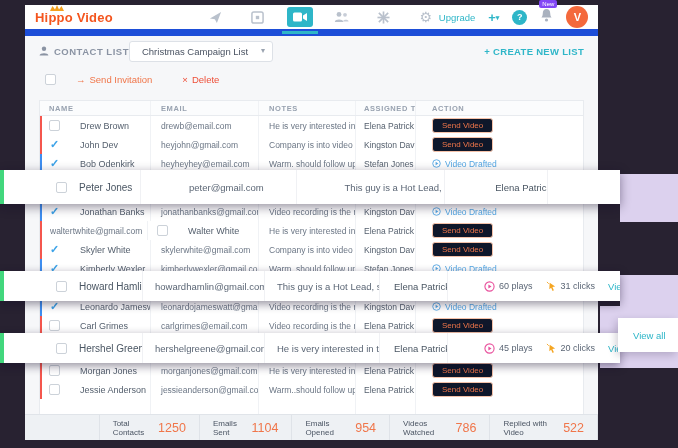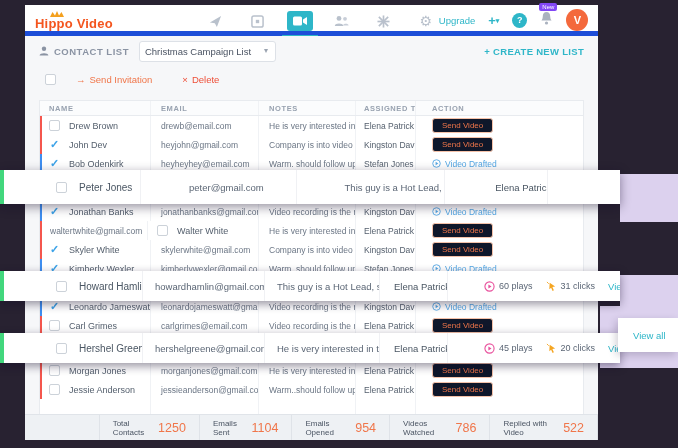--- a/index.html
+++ b/index.html
@@ -7,21 +7,21 @@
   body {
     position:relative;
     background:#282231;
     font-family:"Liberation Sans", sans-serif;
     overflow:hidden;
   }
   
   .app { position:absolute; left:25px; top:5px; width:573px; height:435px; background:#fff; z-index:2; }
 
   
-  .hdr { position:relative; height:31px; display:flex; align-items:flex-end; padding:0 10px; border-bottom:5px solid #1d4ed8; background:#fff; }
+  .hdr { position:relative; height:31px; display:flex; align-items:center; padding:0 10px; border-bottom:7px solid #1d4ed8; background:#fff; }
   .logo { position:relative; color:#f4551e; font-size:13px; font-weight:bold; letter-spacing:0.2px; white-space:nowrap; }
   .logo svg.crown { position:absolute; left:14px; top:-6px; }
   .nav { display:flex; align-items:center; gap:16px; margin-left:90px; }
   .nav-item { position:relative; width:26px; height:20px; display:flex; align-items:center; justify-content:center; cursor:pointer; }
   .nav-item svg { display:block; }
   .nav-item.active { background:#2eb6c8; border-radius:3px; }
   .nav-item.active::after { content:""; position:absolute; left:-5px; right:-5px; bottom:-7px; height:3px; background:#2eb6c8; }
   .gear-glyph { font-size:14px; color:#b9c1cc; line-height:1; }
   .hdr-right { margin-left:auto; display:flex; align-items:center; gap:13px; }
   .upgrade { color:#2eb6c8; font-size:9.5px; cursor:pointer; }
@@ -29,21 +29,21 @@
   .plus-menu .caret { font-size:7px; vertical-align:2px; }
   .help-btn { width:15px; height:15px; border-radius:50%; background:#2eb6c8; color:#fff; font-size:9px; font-weight:bold; display:flex; align-items:center; justify-content:center; cursor:pointer; }
   .bell-wrap { position:relative; cursor:pointer; }
   .bell-badge { position:absolute; top:-8px; left:-1px; background:#8247f5; color:#fff; font-size:6px; padding:1px 3px; border-radius:2px; }
   .avatar { width:22px; height:22px; border-radius:50%; background:#f4693c; color:#fff; font-size:11px; font-weight:bold; display:flex; align-items:center; justify-content:center; cursor:pointer; }
 
   
   .content { position:absolute; top:31px; left:0; right:0; bottom:0; background:#f6f7f9; }
   .contact-bar { height:30px; display:flex; align-items:center; padding:0 14px; }
   .cl-label { display:flex; align-items:center; gap:5px; color:#8a93a3; font-size:9.5px; font-weight:bold; letter-spacing:0.5px; }
-  .list-dd { position:relative; margin-left:10px; background:#fff; border:1px solid #dde1e7; border-radius:3px; padding:4px 24px 4px 5px; font-size:9.5px; color:#4a5362; cursor:pointer; }
+  .list-dd { position:relative; margin-left:0; background:#fff; border:1px solid #dde1e7; border-radius:3px; padding:4px 24px 4px 12px; font-size:9.5px; color:#4a5362; cursor:pointer; }
   .list-dd .caret { position:absolute; right:7px; top:4px; color:#9aa3b0; font-size:8px; }
   .create-new { margin-left:auto; color:#2eb6c8; font-size:9.5px; font-weight:bold; letter-spacing:0.3px; cursor:pointer; }
   .actions-bar { height:26px; display:flex; align-items:center; padding:0 14px 0 20px; }
   .cb { width:11px; height:11px; border:1px solid #ccd2d9; border-radius:2px; background:#fff; flex:0 0 auto; display:flex; align-items:center; justify-content:center; cursor:pointer; }
   .cb.checked { border-color:transparent; background:transparent; }
   .cb.checked::after { content:"✓"; color:#3da3e8; font-size:11px; font-weight:bold; }
   .act-link { font-size:9.5px; margin-left:20px; cursor:pointer; }
   .send-inv { color:#f0764a; }
   .del { color:#ee4f38; margin-left:30px; }
   .act-link .gl { margin-right:4px; }
@@ -57,21 +57,21 @@
   .cell:last-child { border-right:none; }
   .c-name { width:111px; padding-left:9px; }
   .c-email { width:108px; padding-left:10px; }
   .c-notes { width:97px; padding-left:10px; }
   .c-assigned { width:60px; padding-left:8px; }
   .c-action { flex:1; padding-left:16px; }
   .trow { height:19px; }
   .trow::before { content:""; position:absolute; left:0; top:0; bottom:0; width:2px; }
   .trow.stripe-red::before { background:#f4564d; }
   .trow.stripe-blue::before { background:#3e8ef0; }
-  .trow .c-name { gap:9px; }
+  .trow .c-name { gap:20px; }
   .name-txt { color:#55606e; font-size:9px; }
   .email-txt, .notes-txt { color:#6b7685; font-size:8.5px; }
   .assigned-txt { color:#55606e; font-size:8.5px; }
   .send-video-btn { border:1px solid #f5c2a9; color:#f0764a; background:#0f172a; border-radius:3px; font-size:8px; padding:2px 9px; font-family:"Liberation Sans", sans-serif; cursor:pointer; }
   .drafted { display:flex; align-items:center; gap:4px; color:#54a7e4; font-size:8.5px; cursor:pointer; }
   .row-hidden { height:29px; background:#fff; }
   .row-hidden.h2 { height:19px; }
   .row-sasha { height:26px; }
   .table-empty { height:16px; display:flex; }
   .table-empty .cell { height:100%; }

